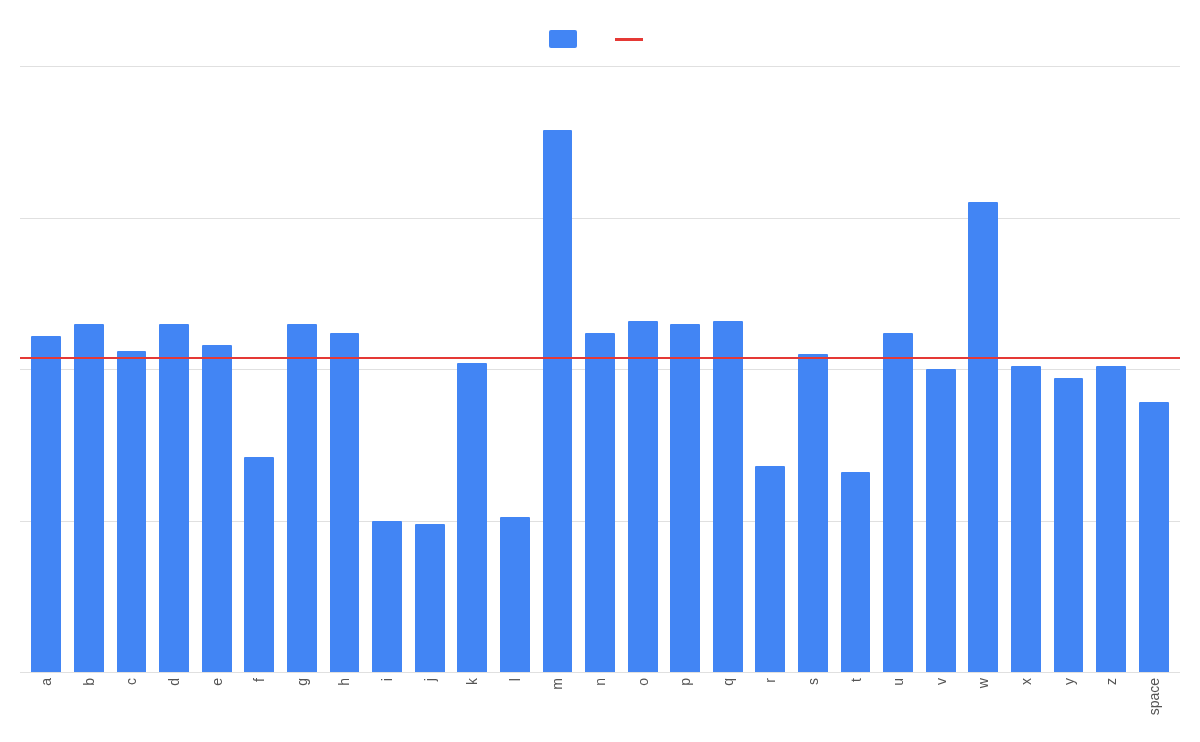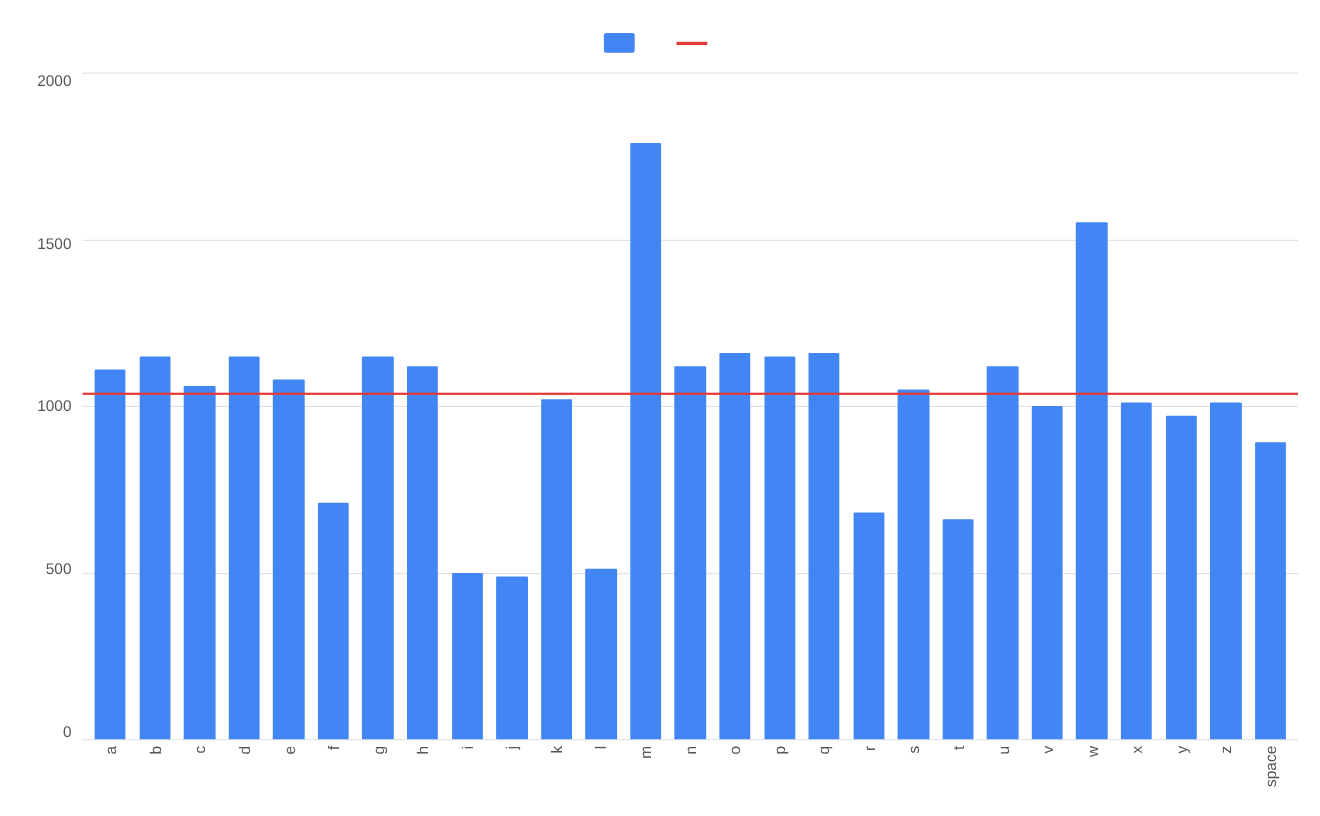--- a/index.html
+++ b/index.html
@@ -143,28 +143,20 @@
     <div class="legend-item">
       <div class="legend-bar-icon"></div>
       <span></span>
     </div>
     <div class="legend-item">
       <div class="legend-line-icon"></div>
       <span></span>
     </div>
   </div>
   <div class="chart-area">
-    <div class="y-axis">
-
-    <div class="y-label">2000</div>
-        <div class="y-label">1500</div>
-        <div class="y-label">1000</div>
-        <div class="y-label">500</div>
-        <div class="y-label">0</div>
-      </div>
     <div class="plot-area">
       <div class="grid-and-bars">
 
       <div class="grid-line" style="top: 0%;"></div>
           <div class="grid-line" style="top: 25%;"></div>
           <div class="grid-line" style="top: 50%;"></div>
           <div class="grid-line" style="top: 75%;"></div>
           <div class="grid-line" style="top: 100%;"></div>
           <div class="average-line" style="top: 48%;"></div>
           <div class="bars-container">

